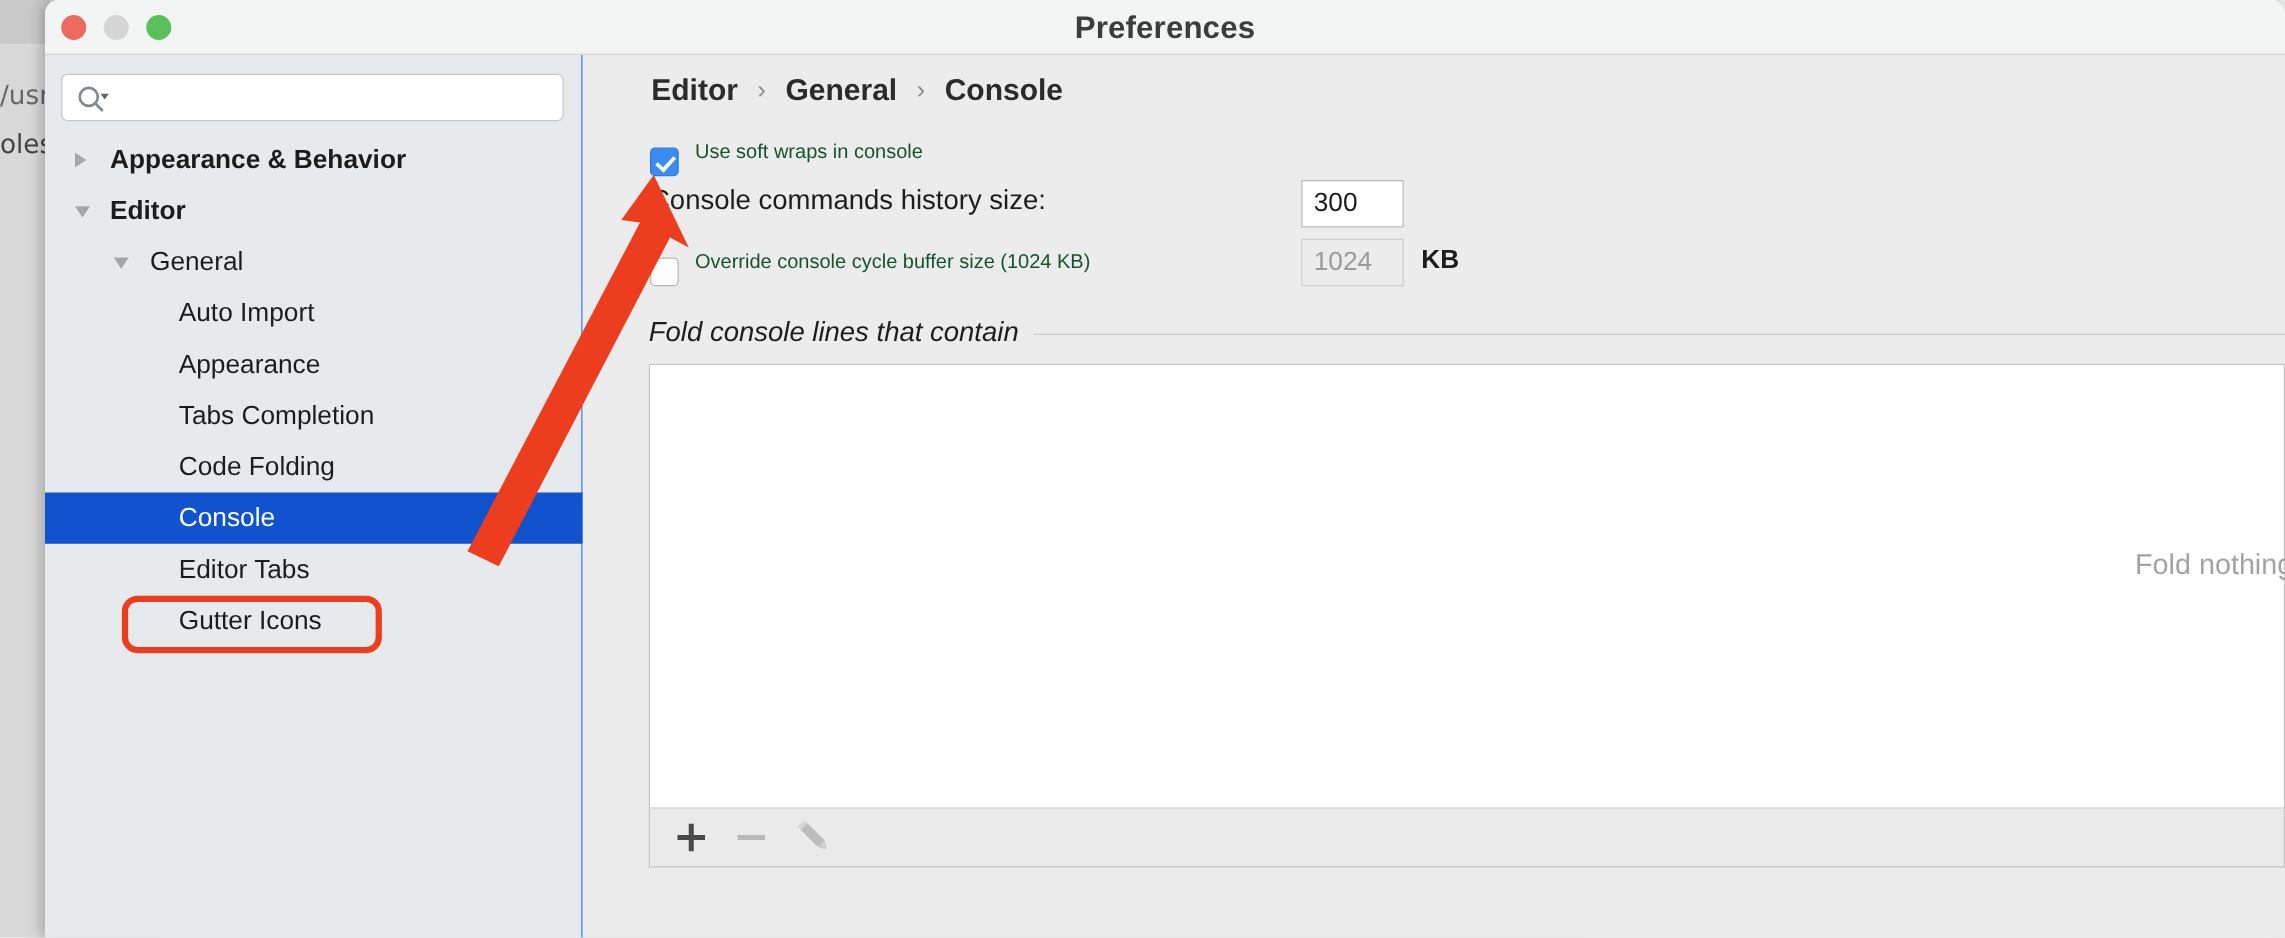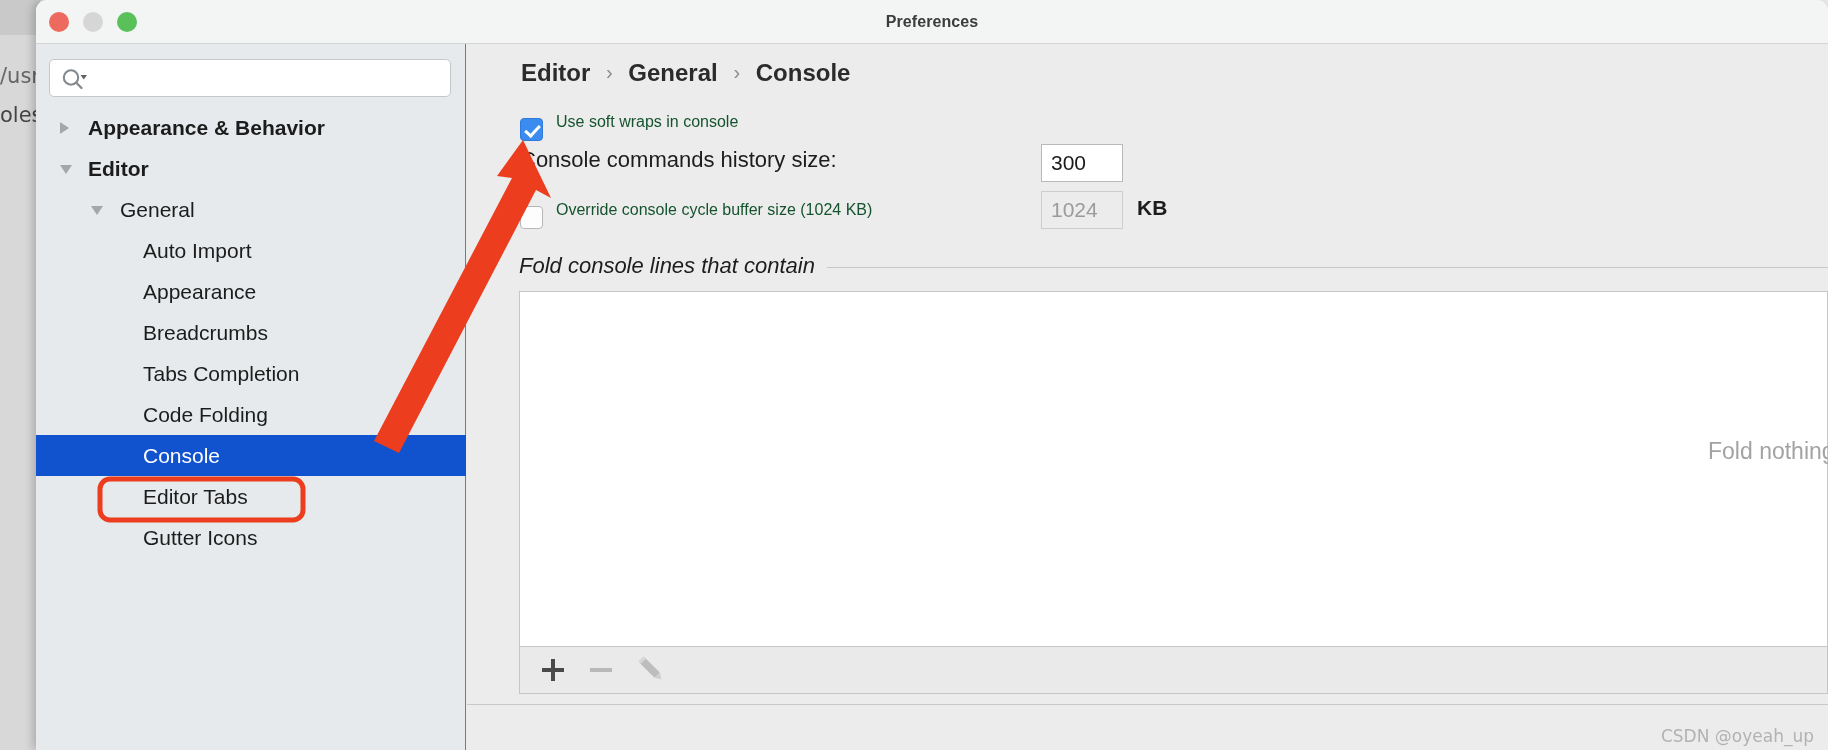--- a/index.html
+++ b/index.html
@@ -42,21 +42,21 @@
     box-shadow: -3px 0 10px rgba(0,0,0,.22);
   }
   #titlebar {
     position: absolute; left: 0; top: 0; width: 100%; height: 44px;
     background: #f2f5f4;
     border-bottom: 1px solid #d5d5d5;
   }
   #title-text {
     position: absolute; left: 0; top: 0; width: 100%; height: 44px;
     line-height: 44px; text-align: center;
-    font-size: 16px; font-weight: bold; color: #3c3c3c;
+    font-size: 25px; font-weight: bold; color: #3c3c3c;
     letter-spacing: .1px;
   }
   .traffic {
     position: absolute; top: 12px;
     width: 20px; height: 20px; border-radius: 50%;
   }
   #tl-close { left: 13px; background: #ec6a5e; }
   #tl-min   { left: 47px; background: #d6d6d6; }
   #tl-max   { left: 81px; background: #5ac05a; }
 
@@ -268,23 +268,20 @@
         </div>
         <div class="tree-row lvl1">
           <span class="twisty expanded"></span>
           <span class="tree-label">General</span>
         </div>
         <div class="tree-row lvl2">
           <span class="tree-label">Auto Import</span>
         </div>
         <div class="tree-row lvl2">
           <span class="tree-label">Appearance</span>
-        </div>
-        <div class="tree-row lvl2">
-          <span class="tree-label">Breadcrumbs</span>
         </div>
         <div class="tree-row lvl2">
           <span class="tree-label">Tabs Completion</span>
         </div>
         <div class="tree-row lvl2">
           <span class="tree-label">Code Folding</span>
         </div>
         <div class="tree-row lvl2 selected">
           <span class="tree-label">Console</span>
         </div>
@@ -345,23 +342,20 @@
         <svg width="46" height="45" viewBox="0 0 46 45">
           <g transform="rotate(-45 23 23)">
             <rect x="20" y="10" width="7.5" height="21" fill="#bdbdbd"></rect>
             <rect x="20" y="8" width="7.5" height="3.5" fill="#d6d6d6"></rect>
             <polygon points="20,31 27.5,31 23.75,37" fill="#cfcfcf"></polygon>
           </g>
         </svg>
       </div>
     </div>
 
-    <div id="bottombar">
-      <div id="watermark">CSDN @oyeah_up</div>
-    </div>
   </div>
 </div>
 
 <div id="annotation-layer">
   <svg width="1828" height="750" viewBox="0 0 1828 750">
 
     <g>
       <polygon fill="#ec3d1e" points="523,140 497,176 512,178 374,441 399,453 536,190 551,198"></polygon>
     </g>
 

